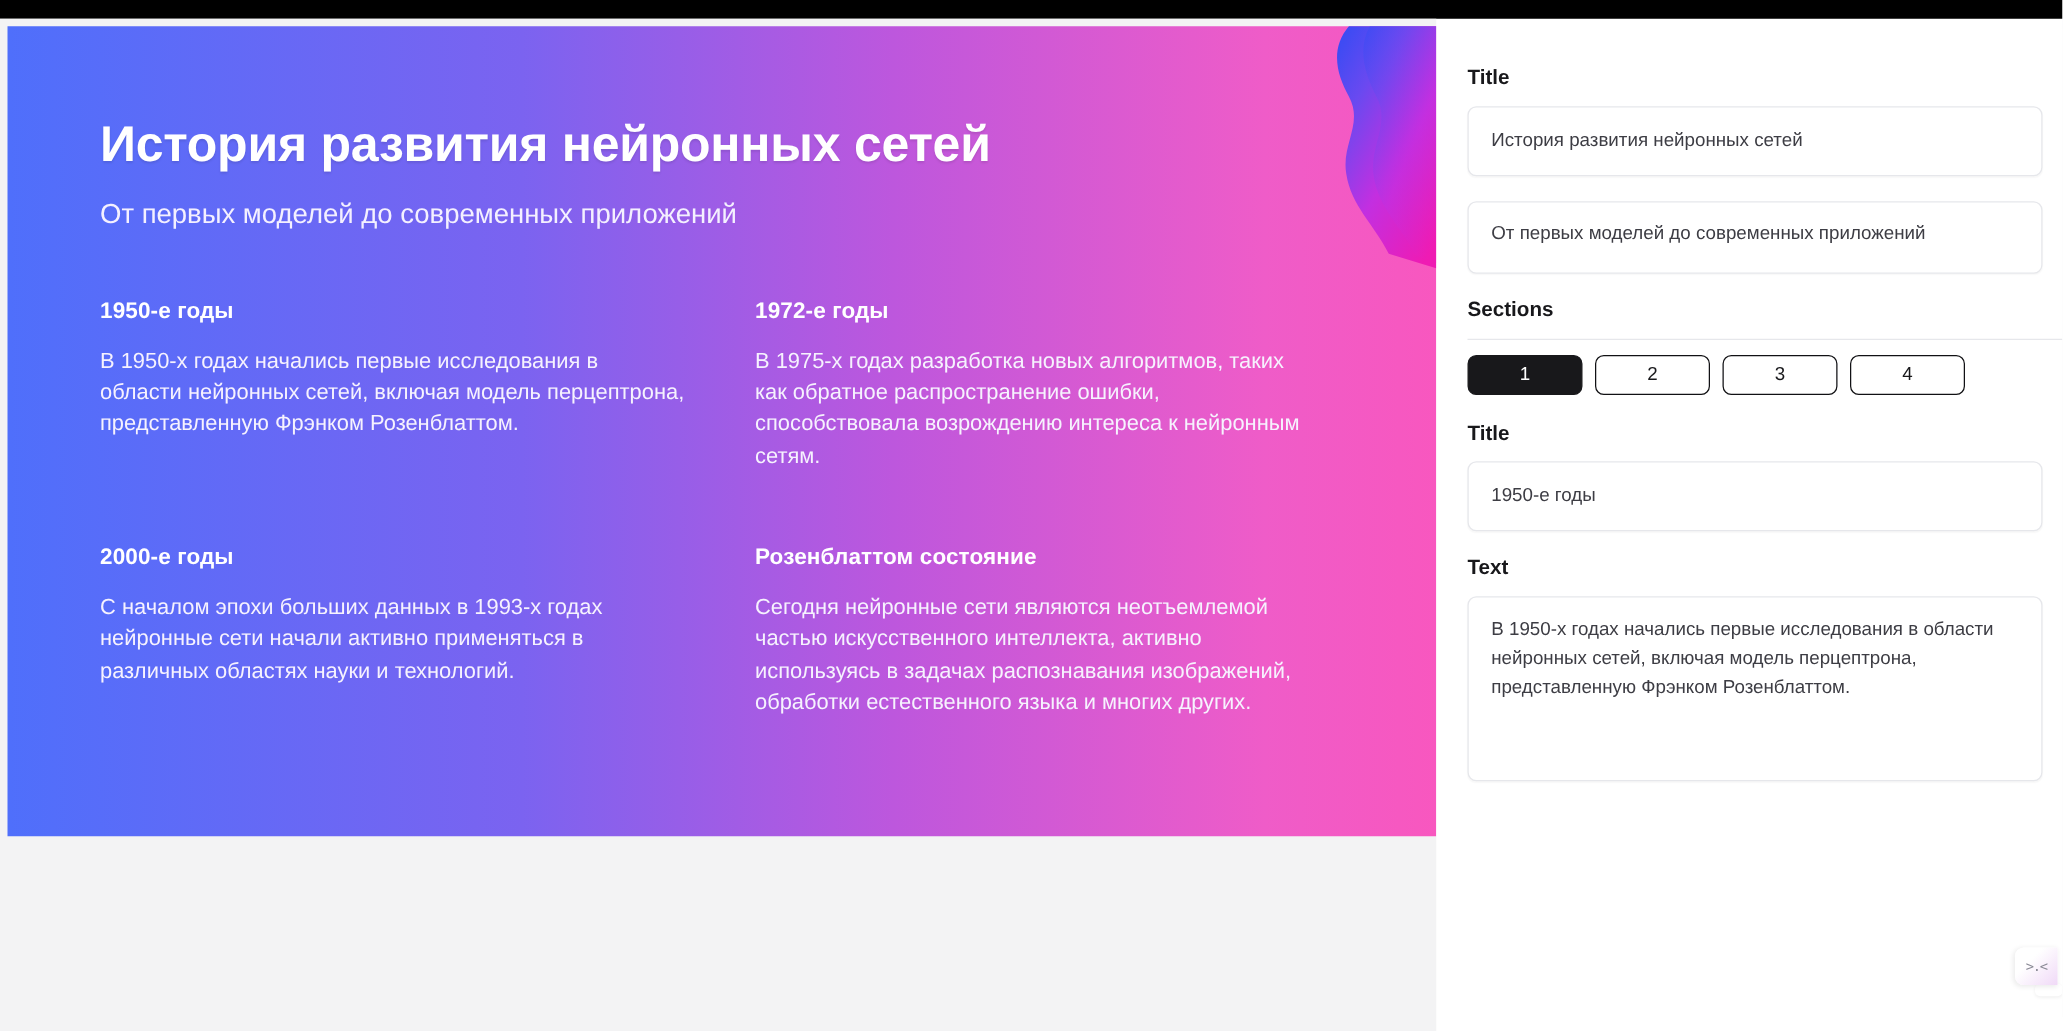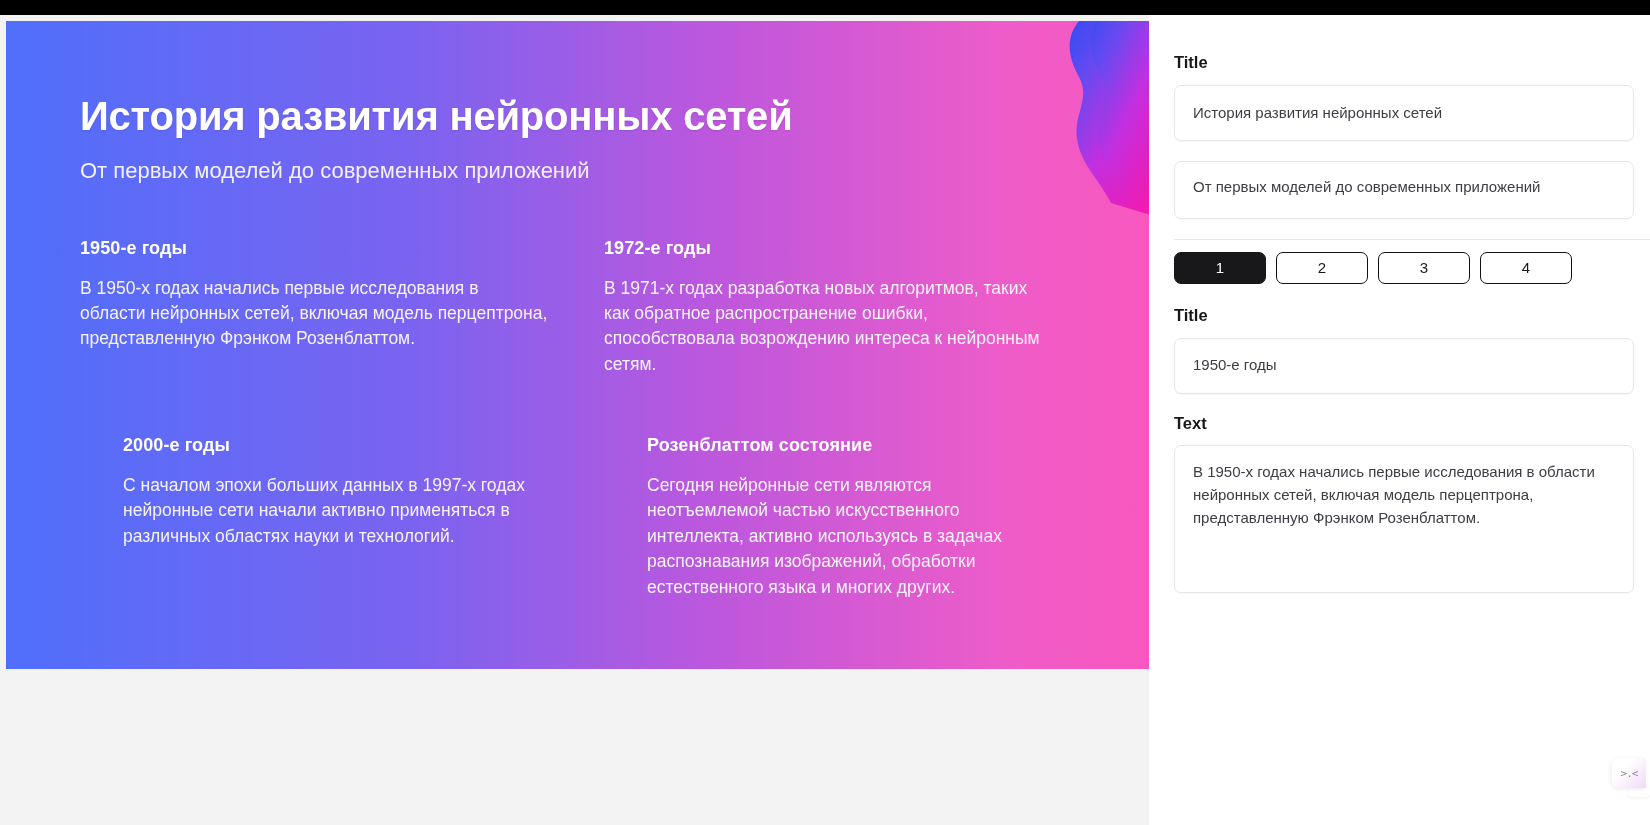--- a/index.html
+++ b/index.html
@@ -62,21 +62,21 @@
 
   .sections-grid {
     margin-top: 52px;
     display: grid;
     grid-template-columns: 508px 508px;
     column-gap: 0px;
     row-gap: 0px;
   }
   .sec { padding-right: 40px; }
   .sec.col2 { padding-left: 16px; }
-  .sec.row2 { margin-top: 58px; margin-left: 43px; }
+  .sec.row2 { margin-top: 58px; }
 
   .sec-title {
     font-size: 18px;
     font-weight: 700;
     color: #ffffff;
     margin-bottom: 17px;
     letter-spacing: 0.1px;
   }
   .sec-text {
     font-size: 17.5px;
@@ -210,25 +210,25 @@
         <div class="slide-title">История развития нейронных сетей</div>
         <div class="slide-subtitle">От первых моделей до современных приложений</div>
 
         <div class="sections-grid">
           <div class="sec">
             <div class="sec-title">1950-е годы</div>
             <div class="sec-text">В 1950-х годах начались первые исследования в области нейронных сетей, включая модель перцептрона, представленную Фрэнком Розенблаттом.</div>
           </div>
           <div class="sec col2">
             <div class="sec-title">1972-е годы</div>
-            <div class="sec-text">В 1971-х годах разработка новых алгоритмов, таких как обратное распространение ошибки, способствовала возрождению интереса к нейронным сетям.</div>
+            <div class="sec-text">В 1975-х годах разработка новых алгоритмов, таких как обратное распространение ошибки, способствовала возрождению интереса к нейронным сетям.</div>
           </div>
           <div class="sec row2">
             <div class="sec-title">2000-е годы</div>
-            <div class="sec-text">С началом эпохи больших данных в 1997-х годах нейронные сети начали активно применяться в различных областях науки и технологий.</div>
+            <div class="sec-text">С началом эпохи больших данных в 1993-х годах нейронные сети начали активно применяться в различных областях науки и технологий.</div>
           </div>
           <div class="sec col2 row2">
             <div class="sec-title">Розенблаттом состояние</div>
             <div class="sec-text">Сегодня нейронные сети являются неотъемлемой частью искусственного интеллекта, активно используясь в задачах распознавания изображений, обработки естественного языка и многих других.</div>
           </div>
         </div>
       </div>
 
     </div>
   </div>
@@ -237,20 +237,21 @@
 
     <div class="group">
       <div class="field-label">Title</div>
       <div class="input-box input-title">История развития нейронных сетей</div>
     </div>
 
     <div class="group">
       <div class="input-box input-subtitle">От первых моделей до современных приложений</div>
     </div>
 
+    <div class="field-label">Sections</div>
     <div class="divider"></div>
 
     <div class="tabs">
       <div class="tab active">1</div>
       <div class="tab">2</div>
       <div class="tab">3</div>
       <div class="tab">4</div>
     </div>
 
     <div class="group">

